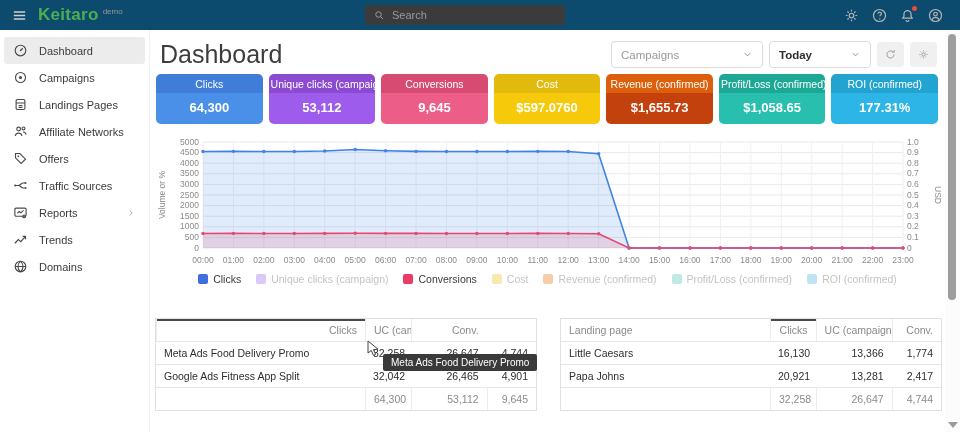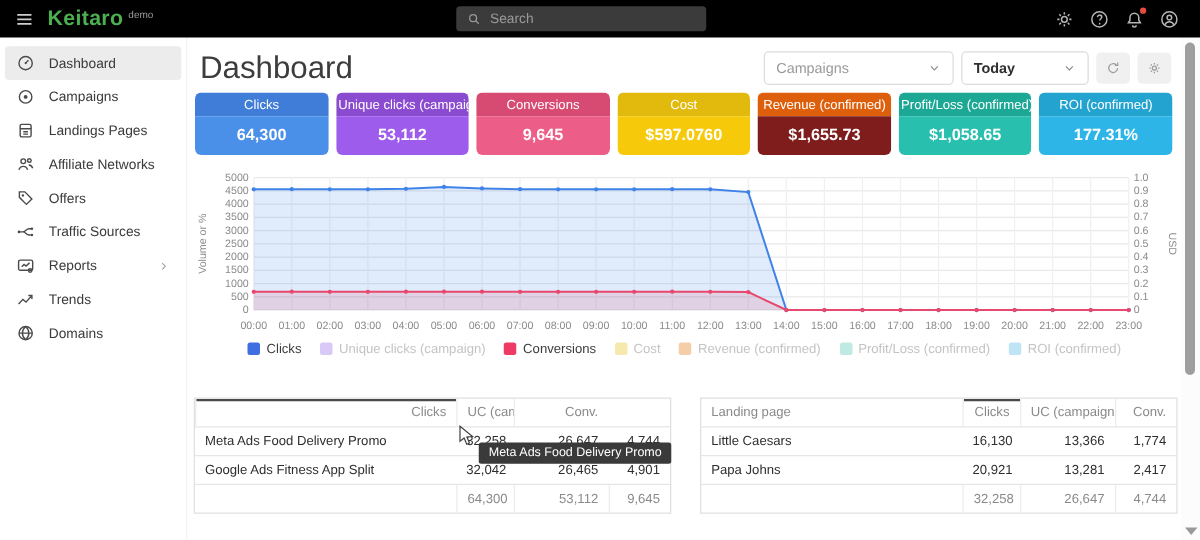--- a/index.html
+++ b/index.html
@@ -2,21 +2,21 @@
 <html><head>
 <meta charset="utf-8">
 <style>
   * { margin:0; padding:0; box-sizing:border-box; }
   html,body { width:960px; height:432px; }
   #app { position:relative; width:960px; height:432px; background:#fff;
          font-family:"Liberation Sans", sans-serif; overflow:hidden; }
 
   
   .topbar { position:absolute; top:0; left:0; width:960px; height:30px;
-            background:#000000; display:flex; align-items:center; z-index:20; }
+            background:#0c4a6e; display:flex; align-items:center; z-index:20; }
   .hamburger { width:30px; height:30px; display:flex; align-items:center; justify-content:center;
                color:#cfcfcf; cursor:pointer; margin-left:4px; }
   .hamburger svg { width:17px; height:17px; stroke:currentColor; stroke-width:2; fill:none; }
   .logo { color:#4caf50; font-size:17px; font-weight:bold; letter-spacing:.3px; margin-left:4px; }
   .logo-badge { color:#9a9a9a; font-size:8px; margin-left:4px; position:relative; top:-4px; }
   .search-box { position:absolute; left:365px; top:5px; width:200px; height:20px;
                 background:#3b3b3b; border-radius:3px; display:flex; align-items:center; padding:0 8px; }
   .search-box svg { width:12px; height:12px; stroke:#9a9a9a; stroke-width:2; fill:none; flex:none; }
   .search-box input { background:transparent; border:none; outline:none; color:#cfcfcf;
                       font-size:11px; margin-left:7px; width:100%; font-family:inherit; }
@@ -304,21 +304,21 @@
         <div class="card">
     <div class="card-label" style="background:#d74b73">Conversions</div>
     <div class="card-value" style="background:#ec5e87">9,645</div>
   </div>
         <div class="card">
     <div class="card-label" style="background:#e2ba0e">Cost</div>
     <div class="card-value" style="background:#f6ca0b">$597.0760</div>
   </div>
         <div class="card">
     <div class="card-label" style="background:#de5f0b">Revenue (confirmed)</div>
-    <div class="card-value" style="background:#7f1d1d">$1,655.73</div>
+    <div class="card-value" style="background:#c2410c">$1,655.73</div>
   </div>
         <div class="card">
     <div class="card-label" style="background:#1da895">Profit/Loss (confirmed)</div>
     <div class="card-value" style="background:#28bfae">$1,058.65</div>
   </div>
         <div class="card">
     <div class="card-label" style="background:#23a3d0">ROI (confirmed)</div>
     <div class="card-value" style="background:#2db5e7">177.31%</div>
   </div>
       </div>

